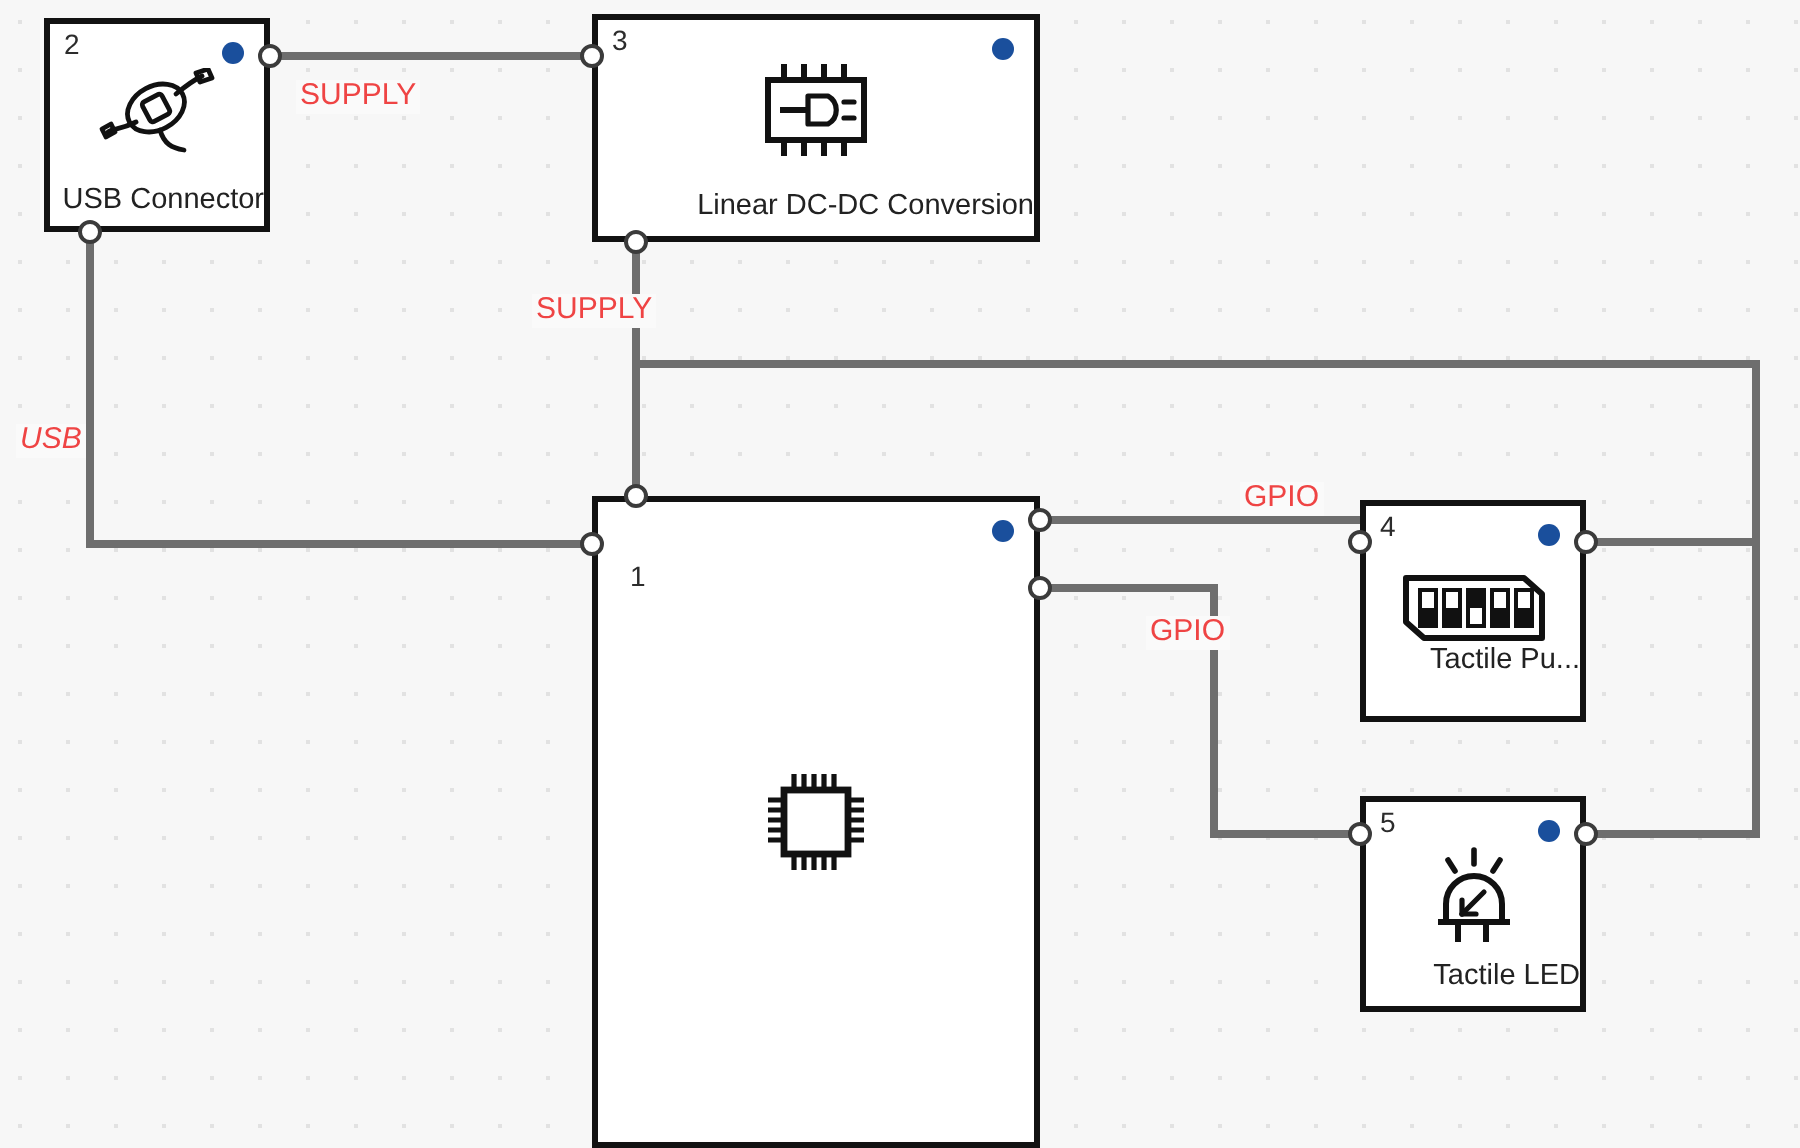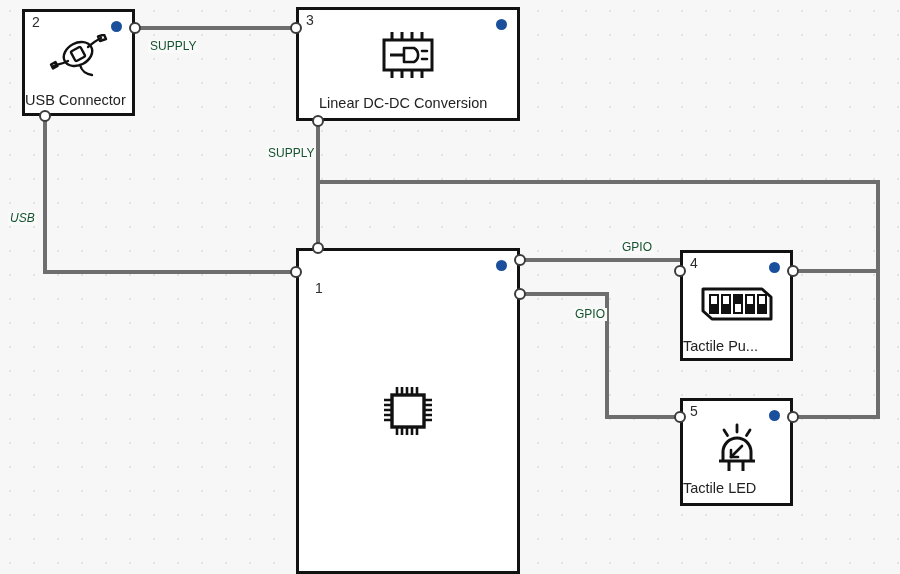--- a/index.html
+++ b/index.html
@@ -46,38 +46,38 @@
     top: 9px;
     width: 11px;
     height: 11px;
     border-radius: 50%;
     background: #1a4f9c;
   }
   .block-caption {
     position: absolute;
     left: 0;
     right: 0;
-    text-align: left;
+    text-align: right;
     font-size: 14.5px;
     color: #222222;
     white-space: nowrap;
     overflow: hidden;
   }
   .block-icon {
     position: absolute;
     left: 0;
     right: 0;
     display: flex;
     justify-content: center;
     align-items: center;
   }
   .wire-label {
     position: absolute;
-    font-size: 12px;
-    color: #14532d;
+    font-size: 15px;
+    color: #ef4444;
     background: #fafafa;
     padding: 0 2px;
     white-space: nowrap;
     z-index: 6;
     line-height: 1.1;
   }
   .port {
     position: absolute;
     width: 12px;
     height: 12px;
@@ -180,21 +180,21 @@
         </g>
         <g fill="#111">
           <rect x="12" y="20" width="6" height="8"></rect>
           <rect x="24" y="20" width="6" height="8"></rect>
           <rect x="36" y="12" width="6" height="8"></rect>
           <rect x="48" y="20" width="6" height="8"></rect>
           <rect x="60" y="20" width="6" height="8"></rect>
         </g>
       </svg>
     </div>
-    <div class="block-caption" style="bottom:4px;margin-top:12px;">Tactile Pu...</div>
+    <div class="block-caption" style="bottom:20px;margin-top:12px;">Tactile Pu...</div>
   </div>
 
   <div class="block" style="left:680px; top:398px; width:113px; height:108px;">
     <span class="block-index">5</span>
     <span class="block-led"></span>
     <div class="block-icon" style="top:22px;">
       <svg width="56" height="52" viewBox="0 0 56 52" xmlns="http://www.w3.org/2000/svg">
         <g stroke="#111" stroke-width="2.8" fill="none" stroke-linecap="round">
           <path d="M28,2 L28,9"></path>
           <path d="M15,7 L18.5,12.5"></path>

